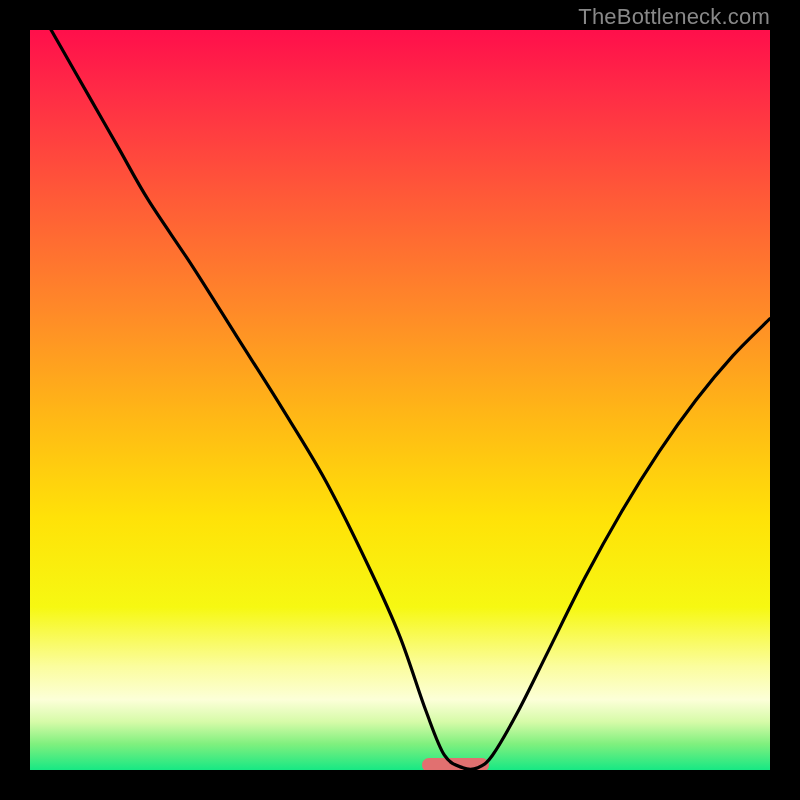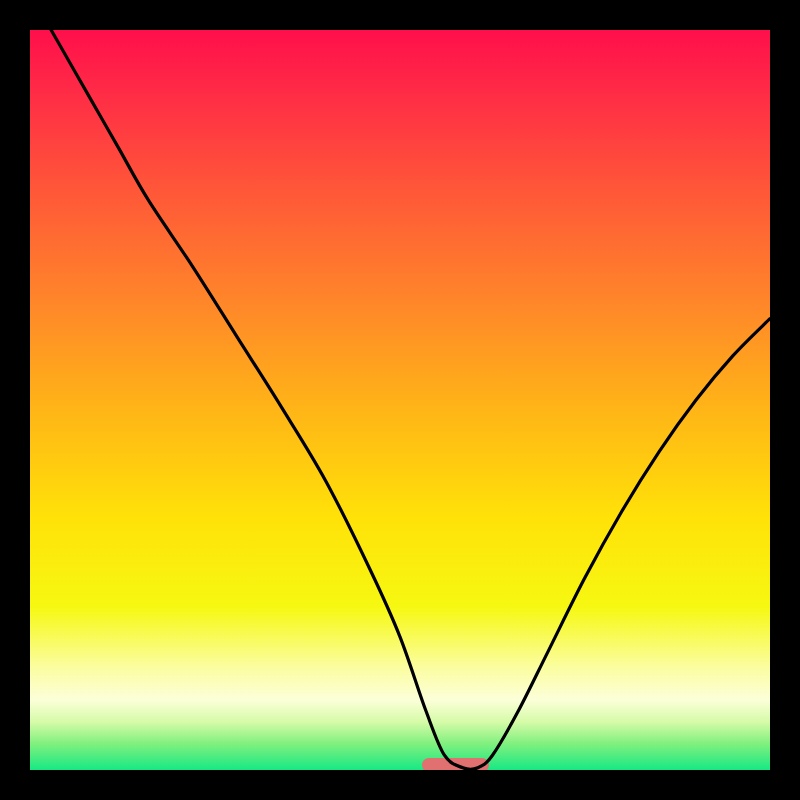--- a/index.html
+++ b/index.html
@@ -49,20 +49,21 @@
     height: 14px;
     border-radius: 7px;
     background: #e17070;
   }
 </style>
 </head>
 <body>
 
 <div class="frame">
 
+  <div class="watermark">TheBottleneck.com</div>
 
   <div class="plot">
     <svg class="gradient" viewBox="0 0 740 740" preserveAspectRatio="none">
       <defs>
         <linearGradient id="bggrad" x1="0" y1="0" x2="0" y2="1">
             <stop offset="0.00%" stop-color="#ff0f4b"></stop>
             <stop offset="8.00%" stop-color="#ff2a46"></stop>
             <stop offset="22.00%" stop-color="#ff5838"></stop>
             <stop offset="38.00%" stop-color="#ff8a28"></stop>
             <stop offset="52.00%" stop-color="#ffb716"></stop>

